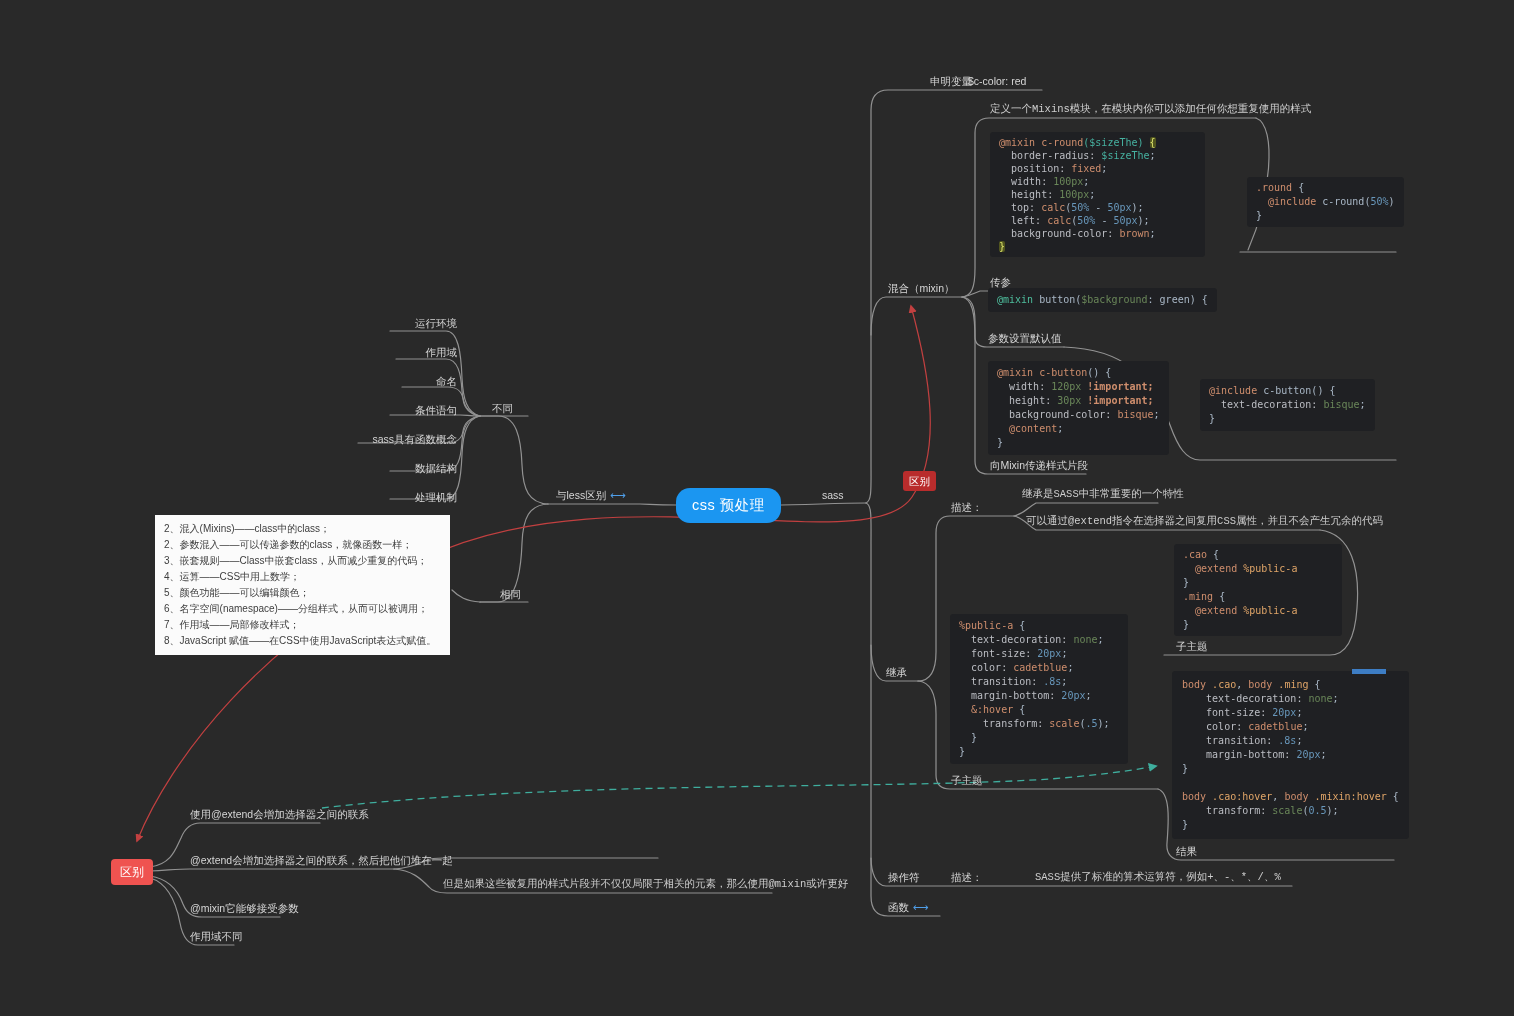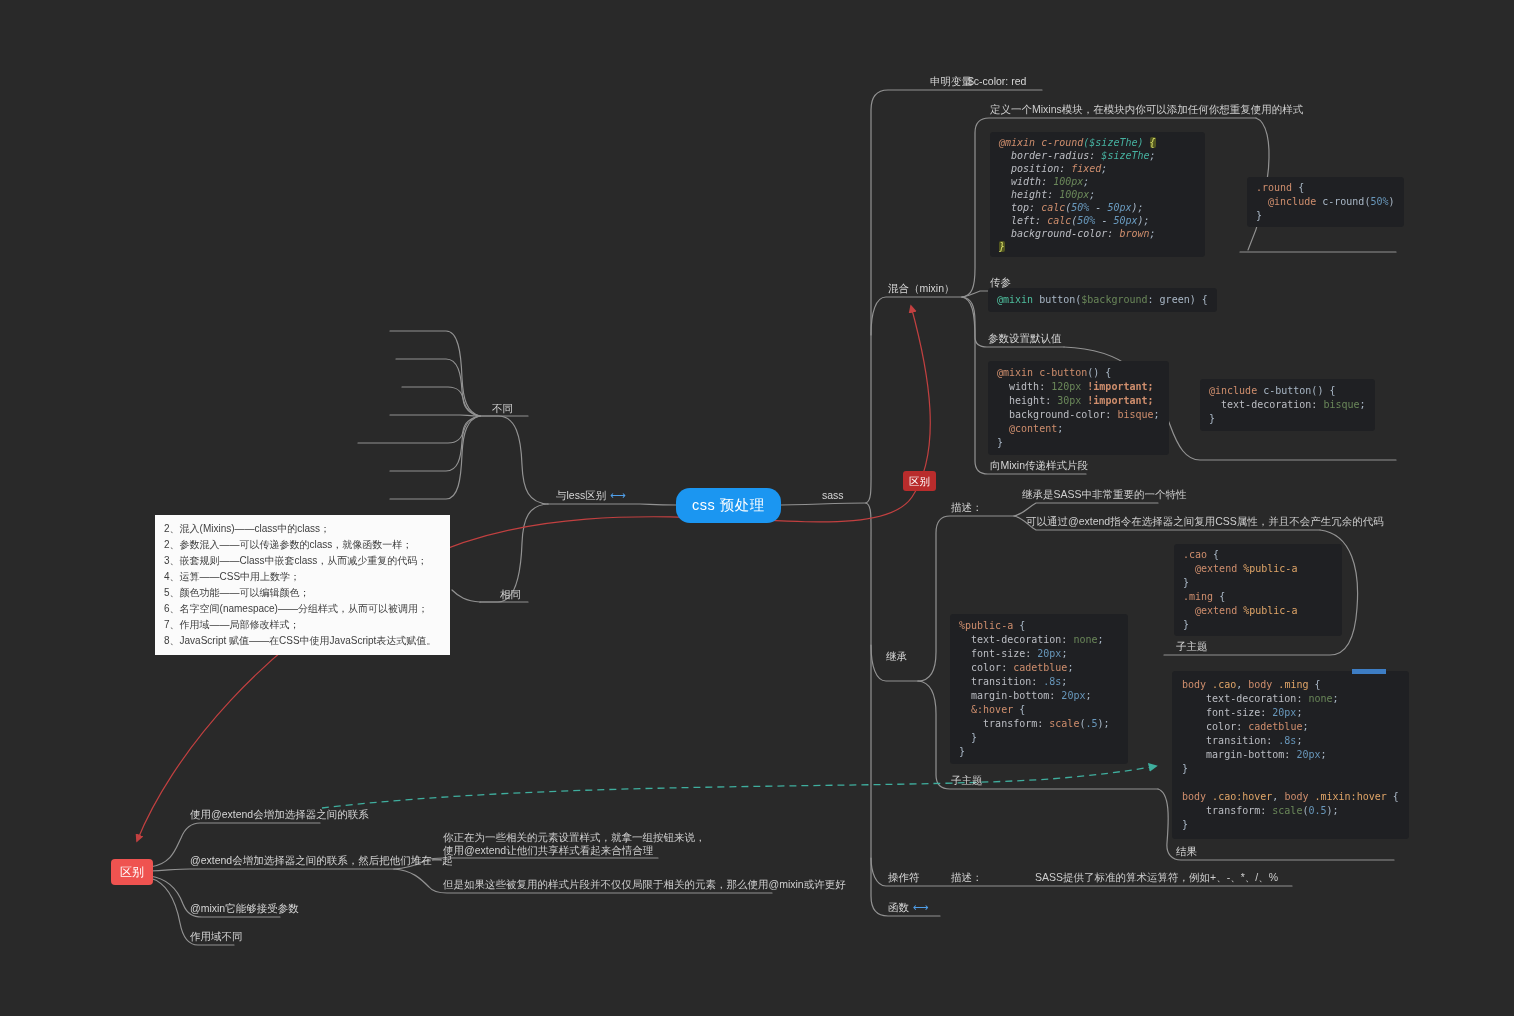--- a/index.html
+++ b/index.html
@@ -2,42 +2,42 @@
 <html><head>
 <meta charset="utf-8">
 <style>
   html,body{margin:0;padding:0;background:#292929;}
   body{width:1514px;height:1016px;position:relative;overflow:hidden;
        font-family:"Liberation Sans","DejaVu Sans",sans-serif;}
   .canvas{position:absolute;left:0;top:0;width:1514px;height:1016px;}
   svg.wires{position:absolute;left:0;top:0;pointer-events:none;}
 
   .lbl{position:absolute;font-size:10.5px;line-height:13px;color:#d6d6d6;white-space:nowrap;}
-  .note{color:#cfcfcf;}
+  .note{color:#cfcfcf;font-family:Liberation Mono, monospace;}
   .topic-root{position:absolute;background:#1b96f1;color:#ffffff;font-size:14.5px;
       padding:8px 16px;border-radius:14px;letter-spacing:.5px;}
   .badge{position:absolute;background:#b92c2c;color:#fff;font-size:10.5px;line-height:12px;
       padding:4px 6px;border-radius:3px;}
   .diff-node{position:absolute;background:#ef5350;color:#fff;font-size:12px;line-height:14px;
       padding:6px 9px;border-radius:4px;}
   .link-icon{color:#4f9ee8;font-size:11px;margin-left:4px;}
 
   .white-box{position:absolute;left:155px;top:515px;width:295px;height:140px;box-sizing:border-box;
       background:#fbfbfb;color:#3d3d3d;font-size:10px;line-height:16px;padding:6px 9px;overflow:hidden;}
   .white-box>div{white-space:nowrap;}
 
   .left-items{position:absolute;left:300px;top:303px;width:157px;display:flex;flex-direction:column;}
   .left-items>div{height:28px;display:flex;align-items:flex-end;justify-content:flex-end;
       padding-bottom:1px;font-size:10.5px;color:#d6d6d6;white-space:nowrap;}
 
   .code{position:absolute;background:#1f2023;color:#bcbec4;border-radius:3px;
       font-family:"DejaVu Sans Mono","Liberation Mono",monospace;font-size:10px;line-height:14px;
       padding:5px 9px;box-sizing:border-box;}
   .code .code-line{white-space:pre;}
-  .code.lh13{line-height:13px;padding:4px 9px;font-style:italic;}
+  .code.lh13{line-height:13px;padding:4px 9px;}
   .code.tight{padding:4px 9px;}
 
   .tk-kw{color:#cf8e6d;}
   .tk-kw2{color:#e0a568;}
   .tk-prop{color:#bcbec4;}
   .tk-p{color:#a9b7c6;}
   .tk-num{color:#6897bb;}
   .tk-grn{color:#6a8759;}
   .tk-teal{color:#4ebf9e;}
   .tk-imp{color:#cf8e6d;font-weight:bold;}
@@ -109,20 +109,29 @@
     <path d="M 911 306 C 929 372 943 450 912 497 C 868 562 610 468 420 560 C 260 640 170 760 137 841" stroke="#c24040" stroke-width="1.2" fill="none" marker-start="url(#arrow-red)" marker-end="url(#arrow-red)"></path>
     <path d="M 322 808 C 560 780 880 790 1050 779 C 1090 776 1130 771 1156 766" stroke="#3fae9e" stroke-width="1.3" fill="none" stroke-dasharray="7 5" marker-end="url(#arrow-teal)"></path>
   </svg>
 
   <div class="topic-root" style="left:676px;top:488px;">css 预处理</div>
 
   <div class="lbl" style="left:556px;top:489px;">
     <span>与less区别</span><span class="link-icon">⟷</span>
   </div>
   <div class="lbl" style="left:492px;top:402px;">不同</div>
+  <div class="left-items">
+      <div class="li">运行环境</div>
+      <div class="li">作用域</div>
+      <div class="li">命名</div>
+      <div class="li">条件语句</div>
+      <div class="li">sass具有函数概念</div>
+      <div class="li">数据结构</div>
+      <div class="li">处理机制</div>
+    </div>
   <div class="lbl" style="left:500px;top:588px;">相同</div>
   <div class="white-box">
       <div class="pt">2、混入(Mixins)——class中的class；</div>
       <div class="pt">2、参数混入——可以传递参数的class，就像函数一样；</div>
       <div class="pt">3、嵌套规则——Class中嵌套class，从而减少重复的代码；</div>
       <div class="pt">4、运算——CSS中用上数学；</div>
       <div class="pt">5、颜色功能——可以编辑颜色；</div>
       <div class="pt">6、名字空间(namespace)——分组样式，从而可以被调用；</div>
       <div class="pt">7、作用域——局部修改样式；</div>
       <div class="pt">8、JavaScript 赋值——在CSS中使用JavaScript表达式赋值。</div>
@@ -166,21 +175,21 @@
     </div>
   <div class="code" style="left:1200px;top:379px;min-width:165px;">
       <div class="code-line"><span class="tk-kw">@include </span><span class="tk-p">c-button</span><span class="tk-p">() {</span></div>
       <div class="code-line"><span class="tk-prop">  text-decoration: </span><span class="tk-grn">bisque</span><span class="tk-p">;</span></div>
       <div class="code-line"><span class="tk-p">}</span></div>
     </div>
   <div class="lbl" style="left:990px;top:459px;">向Mixin传递样式片段</div>
 
   <div class="badge" style="left:903px;top:471px;">区别</div>
 
-  <div class="lbl" style="left:886px;top:650px;">继承</div>
+  <div class="lbl" style="left:886px;top:666px;">继承</div>
   <div class="lbl" style="left:951px;top:501px;">描述：</div>
   <div class="lbl note" style="left:1022px;top:488px;">继承是SASS中非常重要的一个特性</div>
   <div class="lbl note" style="left:1026px;top:515px;">可以通过@extend指令在选择器之间复用CSS属性，并且不会产生冗余的代码</div>
   <div class="code tight" style="left:1174px;top:544px;min-width:168px;">
       <div class="code-line"><span class="tk-kw">.cao </span><span class="tk-p">{</span></div>
       <div class="code-line"><span class="tk-kw">  @extend </span><span class="tk-kw2">%public-a</span></div>
       <div class="code-line"><span class="tk-p">}</span></div>
       <div class="code-line"><span class="tk-kw">.ming </span><span class="tk-p">{</span></div>
       <div class="code-line"><span class="tk-kw">  @extend </span><span class="tk-kw2">%public-a</span></div>
       <div class="code-line"><span class="tk-p">}</span></div>
@@ -221,19 +230,15 @@
 
   <div class="lbl" style="left:888px;top:901px;">
     <span>函数</span><span class="link-icon">⟷</span>
   </div>
 
   <div class="diff-node" style="left:111px;top:859px;">区别</div>
   <div class="lbl" style="left:190px;top:808px;">使用@extend会增加选择器之间的联系</div>
   <div class="lbl" style="left:190px;top:854px;">@extend会增加选择器之间的联系，然后把他们堆在一起</div>
   <div class="lbl" style="left:190px;top:902px;">@mixin它能够接受参数</div>
   <div class="lbl" style="left:190px;top:930px;">作用域不同</div>
-  <div class="lbl note" style="left:443px;top:831px;">
-    <div>你正在为一些相关的元素设置样式，就拿一组按钮来说，</div>
-    <div>使用@extend让他们共享样式看起来合情合理</div>
-  </div>
   <div class="lbl note" style="left:443px;top:878px;">但是如果这些被复用的样式片段并不仅仅局限于相关的元素，那么使用@mixin或许更好</div>
 
 </div>
 
 </body></html>

